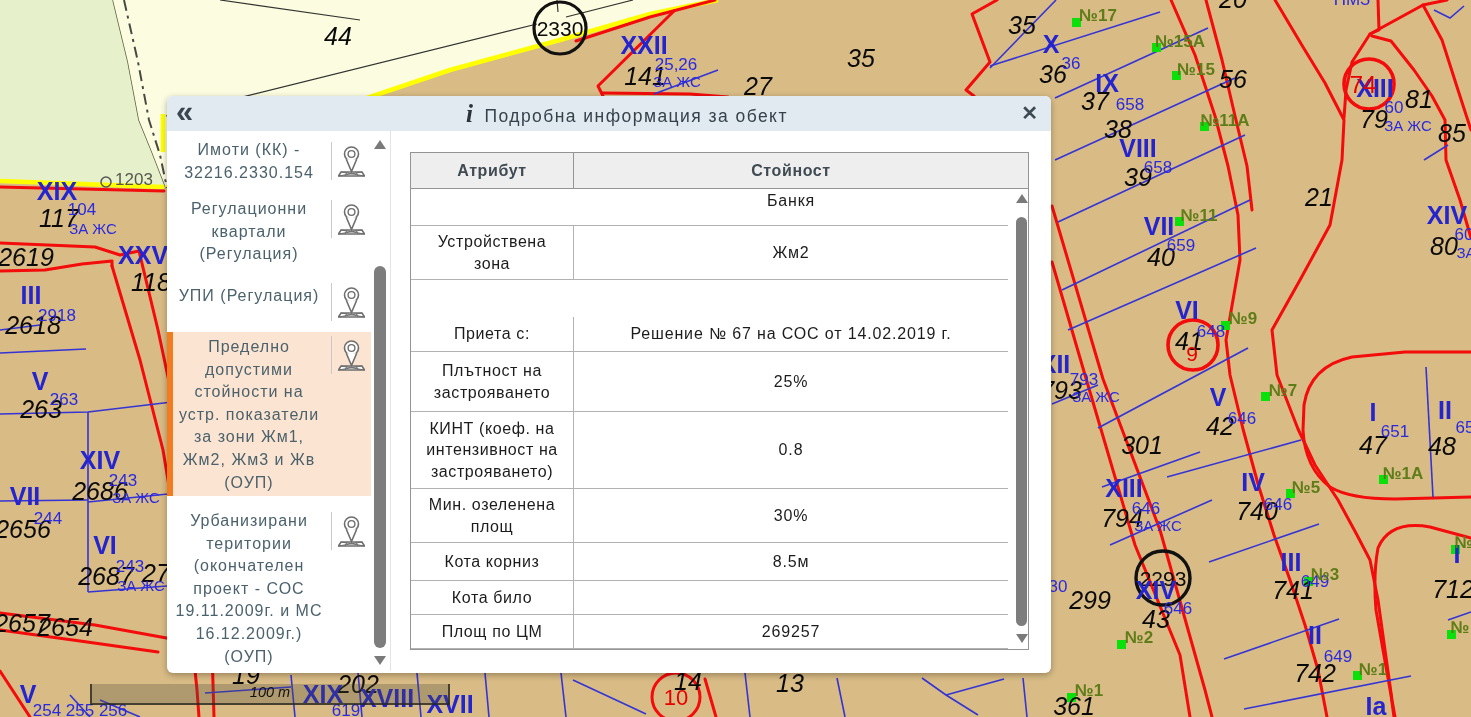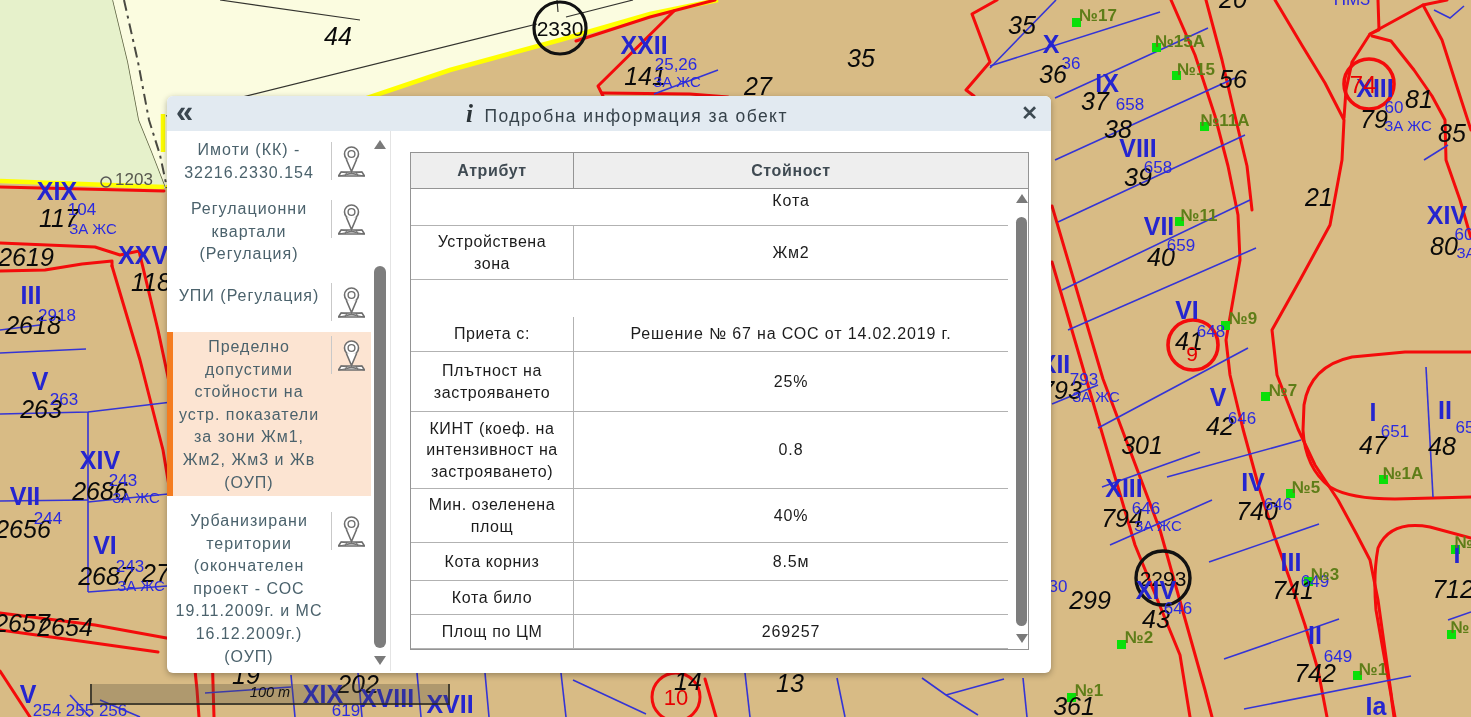--- a/index.html
+++ b/index.html
@@ -358,41 +358,41 @@
   <div class="sb-thumb" style="left:207px;top:170px;width:12px;height:382px"></div>
   <div class="tri-dn" style="left:207px;top:560px"></div>
 
   <div id="tbl">
     <div id="th"></div>
     <div class="hc" style="left:163px;width:434px">Стойност</div>
     <div class="hc" style="left:0;width:162px">Атрибут</div>
     <div style="position:absolute;left:162px;top:0;width:1px;height:35px;background:#949494"></div>
 
     <div class="row" style="top:36px;height:36px">
-      <div class="vc" style="align-items:flex-start;padding-top:3px;box-sizing:border-box">Кота</div>
+      <div class="vc" style="align-items:flex-start;padding-top:3px;box-sizing:border-box">Банкя</div>
     </div>
     <div class="row" style="top:73px;height:53px">
       <div class="ac">Устройствена<br>зона</div>
       <div class="vc">Жм2</div>
     </div>
     <div class="row" style="top:164px;height:34px">
       <div class="ac">Приета с:</div>
       <div class="vc">Решение № 67 на СОС от 14.02.2019 г.</div>
     </div>
     <div class="row" style="top:199px;height:59px">
       <div class="ac">Плътност на<br>застрояването</div>
       <div class="vc">25%</div>
     </div>
     <div class="row" style="top:259px;height:76px">
       <div class="ac">КИНТ (коеф. на<br>интензивност на<br>застрояването)</div>
       <div class="vc">0.8</div>
     </div>
     <div class="row" style="top:336px;height:53px">
       <div class="ac">Мин. озеленена<br>площ</div>
-      <div class="vc">40%</div>
+      <div class="vc">30%</div>
     </div>
     <div class="row" style="top:390px;height:37px">
       <div class="ac">Кота корниз</div>
       <div class="vc">8.5м</div>
     </div>
     <div class="row" style="top:428px;height:33px">
       <div class="ac">Кота било</div>
       <div class="vc"></div>
     </div>
     <div class="row" style="top:462px;height:33px">

